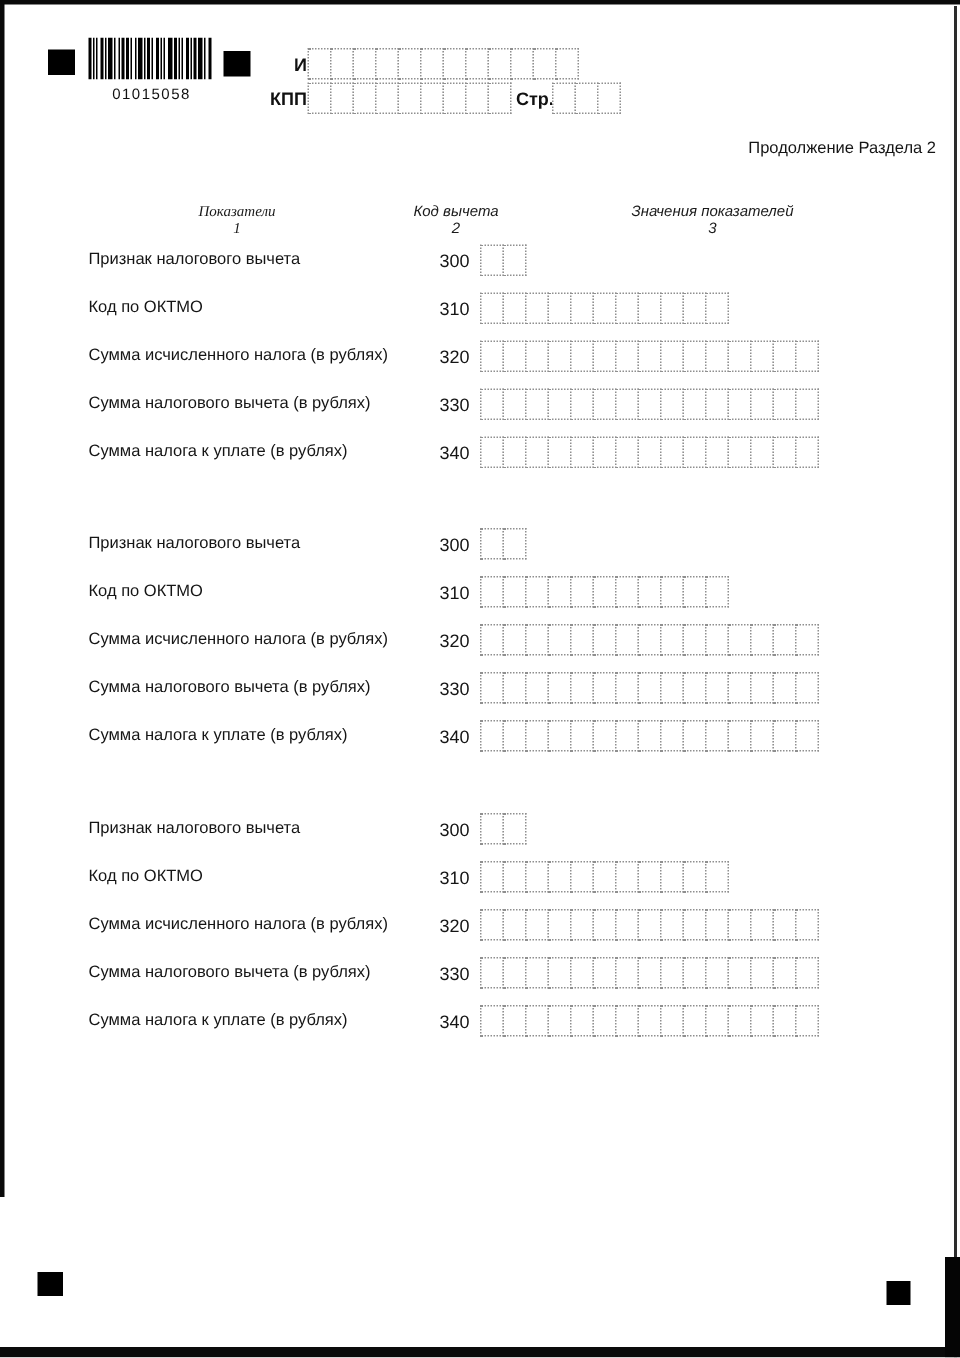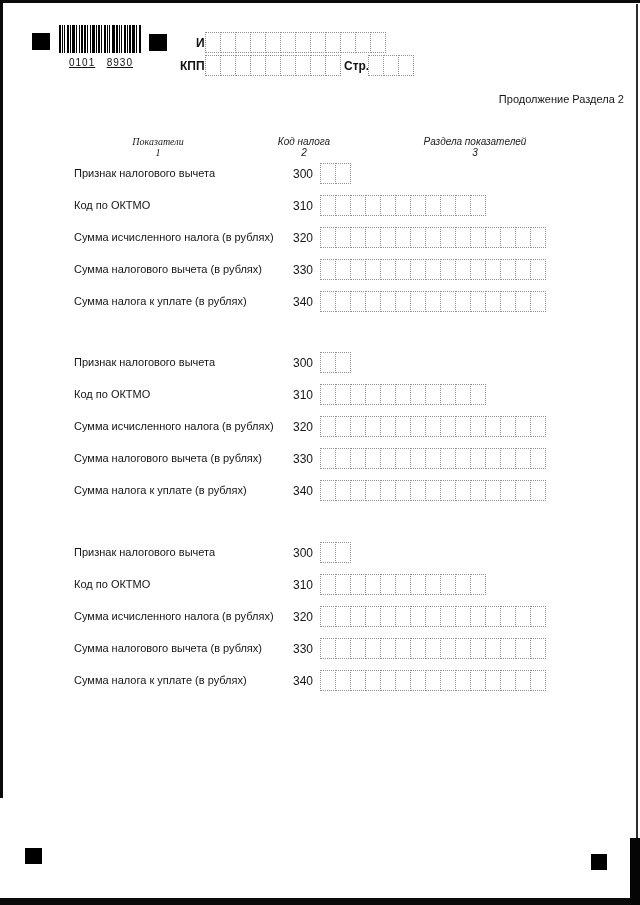--- a/index.html
+++ b/index.html
@@ -11,38 +11,38 @@
   
   .b-top{position:absolute;left:0;top:0;width:640px;height:3px;background:#0a0a0a;}
   .b-left{position:absolute;left:0;top:0;width:3px;height:798px;background:#0a0a0a;}
   .b-bottom{position:absolute;left:0;top:898px;width:640px;height:7px;background:#0a0a0a;}
   .b-right{position:absolute;left:636px;top:4px;width:2px;height:901px;background:#2c2c2c;}
   .b-right-patch{position:absolute;left:630px;top:838px;width:10px;height:67px;background:#050505;}
   
   .regmark{position:absolute;background:#000;}
   
   .barcode{position:absolute;left:58px;top:25px;width:84px;}
-  .barcode-digits{display:flex;justify-content:space-between;padding:0 9px 0 11px;
-    font-size:10px;letter-spacing:1px;margin-top:0px;color:#111;text-decoration:underline;}
+  .barcode-digits{display:flex;justify-content:center;padding:0 9px 0 11px;
+    font-size:10px;letter-spacing:1px;margin-top:0px;color:#111;}
   
   .cellrow{position:absolute;display:flex;}
   .cell{box-sizing:border-box;width:16px;height:21px;border:1px dotted #8f8f8f;background:#fff;}
   .cell + .cell{margin-left:-1px;}
   .fieldlabel{position:absolute;font-size:12px;font-weight:bold;color:#111;}
   
   .continuation{position:absolute;top:93px;right:16px;font-size:11px;color:#151515;text-align:center;}
   .title{position:absolute;top:108px;left:30px;width:592px;text-align:center;
     font-size:11px;font-weight:bold;line-height:13px;white-space:nowrap;color:#111;}
   .title .t2{white-space:normal;}
   .colhead{position:absolute;top:136px;transform:translateX(-50%);text-align:center;
     font-size:10px;font-style:italic;line-height:11px;color:#1a1a1a;}
   
   .block{position:absolute;left:0;width:640px;}
   .row{position:relative;height:22px;margin-bottom:10px;}
-  .row-label{position:absolute;left:50px;top:4px;font-size:11px;color:#151515;padding-left:24px;}
+  .row-label{position:absolute;left:35px;top:4px;font-size:11px;color:#151515;padding-left:24px;}
   .row-code{position:absolute;left:293px;top:4px;width:26px;font-size:12px;color:#151515;}
   .row-field{position:absolute;left:320px;top:0;display:flex;}
 </style>
 </head>
 <body>
 
 <div class="page">
 
   <div class="b-top"></div>
   <div class="b-left"></div>
@@ -82,21 +82,21 @@
         <rect x="63" y="0" width="1" height="28" fill="#000"></rect>
         <rect x="66" y="0" width="2" height="28" fill="#000"></rect>
         <rect x="69" y="0" width="1" height="28" fill="#000"></rect>
         <rect x="71" y="0" width="2" height="28" fill="#000"></rect>
         <rect x="74" y="0" width="3" height="28" fill="#000"></rect>
         <rect x="78" y="0" width="1" height="28" fill="#000"></rect>
         <rect x="81" y="0" width="2" height="28" fill="#000"></rect>
       </svg>
     <div class="barcode-digits">
       <span>0101</span>
-      <span>8930</span>
+      <span>5058</span>
     </div>
   </div>
 
   <span class="fieldlabel" style="left:180px;top:36px;padding-left:16px;">ИНН</span>
   <div class="cellrow" id="inn-field" style="left:205px;top:32px;">
       <span class="cell"></span>
       <span class="cell"></span>
       <span class="cell"></span>
       <span class="cell"></span>
       <span class="cell"></span>
@@ -129,25 +129,25 @@
       <span class="cell"></span>
     </div>
 
   <div class="continuation">Продолжение Раздела 2</div>
 
   <div class="colhead" style="left:158px;font-family:Liberation Serif, serif;">
     <div>Показатели</div>
     <div>1</div>
   </div>
   <div class="colhead" style="left:304px;">
-    <div>Код налога</div>
+    <div>Код вычета</div>
     <div>2</div>
   </div>
   <div class="colhead" style="left:475px;">
-    <div>Раздела показателей</div>
+    <div>Значения показателей</div>
     <div>3</div>
   </div>
 
   <div id="blocks">
       <div class="block" style="top: 163px;">
         <div class="row">
           <span class="row-label">Признак налогового вычета</span>
           <span class="row-code">300</span>
           <div class="row-field">
             <span class="cell"></span>

